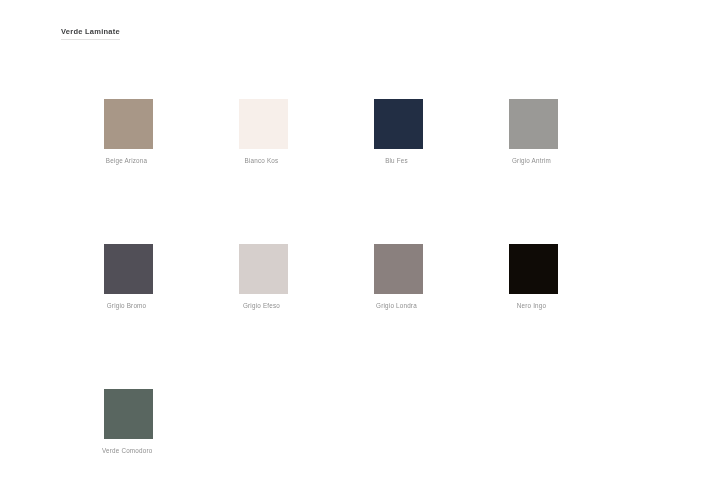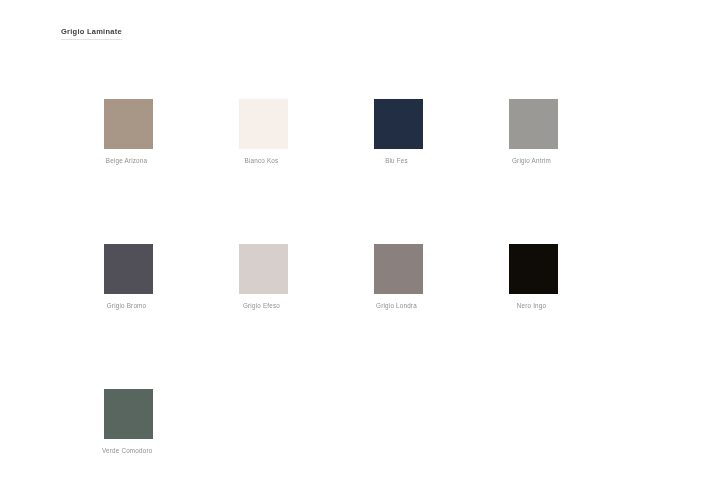--- a/index.html
+++ b/index.html
@@ -76,21 +76,21 @@
     width: 49px;
     margin-left: -2px;
     line-height: 9px;
   }
 </style>
 </head>
 <body>
 
 <div class="page">
 
-  <div class="section-title">Grigio Laminate</div>
+  <div class="section-title">Verde Laminate</div>
 
   <div class="swatch-grid">
       <div class="swatch-row">
         <div class="swatch-cell col-0">
           <span class="swatch-chip" style="background: rgb(168, 151, 135);"></span>
           <div class="swatch-label">Beige Arizona</div>
         </div>
         <div class="swatch-cell col-1">
           <span class="swatch-chip" style="background: rgb(247, 239, 234);"></span>
           <div class="swatch-label">Bianco Kos</div>

